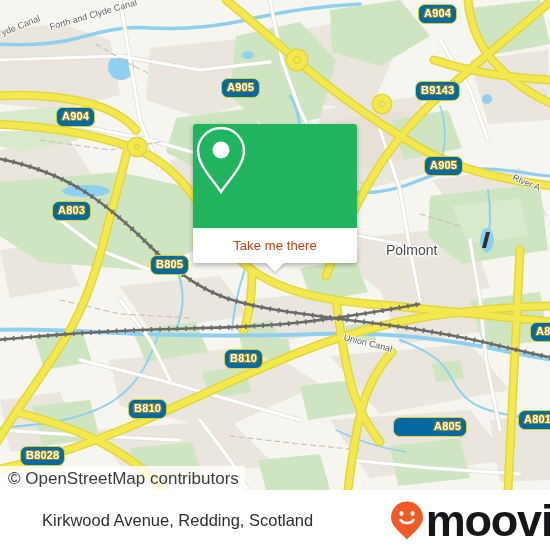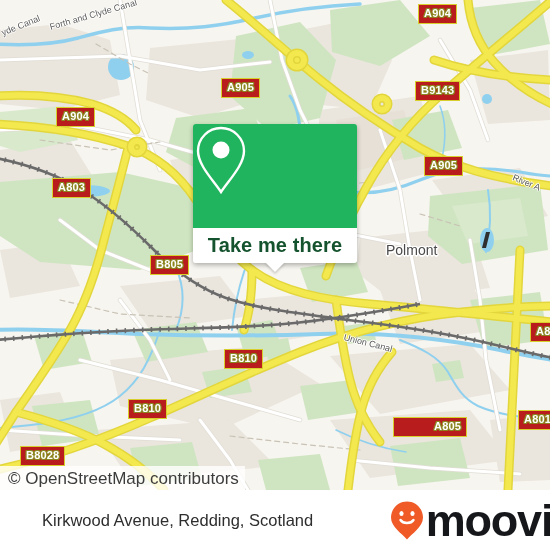--- a/index.html
+++ b/index.html
@@ -44,23 +44,23 @@
     font-size: 9px;
     color: #5b5b5b;
     font-style: normal;
     text-shadow:
       -1px 0 #fff, 1px 0 #fff, 0 -1px #fff, 0 1px #fff;
   }
 
   
   .shield {
     position: absolute;
-    background: #b91c1c;
+    background: #0369a1;
     border: 1.5px solid #d8cf2c;
-    border-radius: 0;
+    border-radius: 7px;
     color: #ffffff;
     font-size: 11px;
     font-weight: bold;
     line-height: 1;
     padding: 3px 5px 4px 5px;
     letter-spacing: 0.2px;
     text-shadow:
       -1px 0 #8c8620, 1px 0 #8c8620, 0 -1px #8c8620, 0 1px #8c8620,
       -1px -1px #8c8620, 1px -1px #8c8620, -1px 1px #8c8620, 1px 1px #8c8620;
     white-space: nowrap;
@@ -83,24 +83,23 @@
     display: flex; align-items: center; justify-content: center;
   }
   #card-bottom {
     position: absolute; left: 0; top: 104px;
     width: 164px; height: 35px;
     background: #ffffff;
     border-radius: 0 0 3px 3px;
     display: flex; align-items: center; justify-content: center;
   }
   #card-bottom .cta {
-    font-size: 20px;
-    color: #14532d;
+    font-size: 13px;
+    color: #c2410c;
     letter-spacing: 0.1px;
-    font-weight: bold;
   }
   #card-tail {
     position: absolute;
     left: 72px; top: 138px;
     width: 0; height: 0;
     border-left: 10px solid transparent;
     border-right: 10px solid transparent;
     border-top: 10px solid #ffffff;
     filter: drop-shadow(0 2px 1px rgba(0,0,0,0.18));
   }
@@ -364,21 +363,21 @@
 
     <div class="maplabel waterlabel" style="left:344px; top:332px; transform:rotate(14deg); transform-origin:left center;">Union Canal</div>
 
     <div class="maplabel waterlabel" style="left:513px; top:172px; transform:rotate(22deg); transform-origin:left center;">River A</div>
 
     <div class="shield" style="left:418px; top:4px;">A904</div>
     <div class="shield" style="left:221px; top:78px;">A905</div>
     <div class="shield" style="left:415px; top:81px;">B9143</div>
     <div class="shield" style="left:56px;  top:107px;">A904</div>
     <div class="shield" style="left:424px; top:156px;">A905</div>
-    <div class="shield" style="left:52px;  top:178px;">A803</div>
+    <div class="shield" style="left:52px;  top:201px;">A803</div>
     <div class="shield" style="left:136px; top:255px;margin-left:14px;">B805</div>
     <div class="shield" style="left:224px; top:349px;">B810</div>
     <div class="shield" style="left:128px; top:399px;">B810</div>
     <div class="shield" style="left:393px; top:417px;padding-left:40px;">A805</div>
     <div class="shield" style="left:518px; top:410px;">A801</div>
     <div class="shield" style="left:530px; top:322px;">A8</div>
     <div class="shield" style="left:20px;  top:446px;">B8028</div>
 
     <div id="card">
       <div id="card-top">

